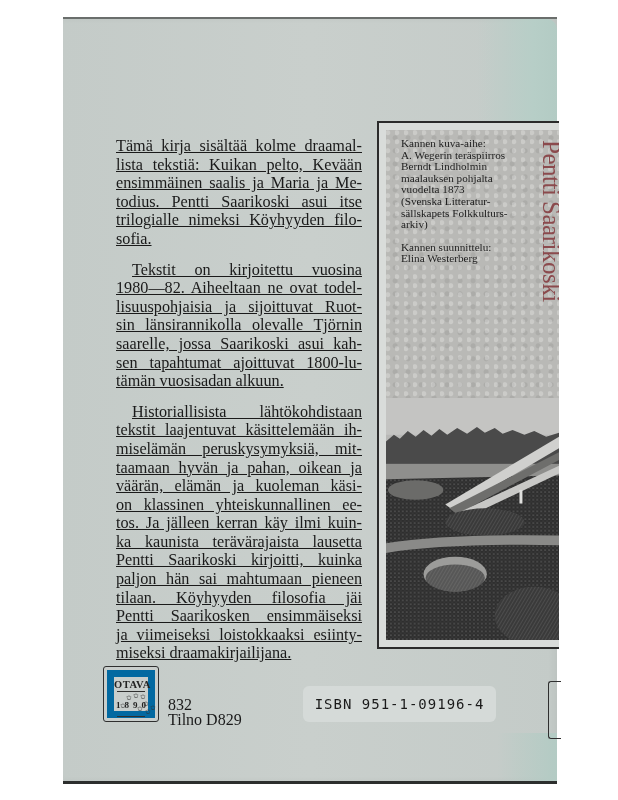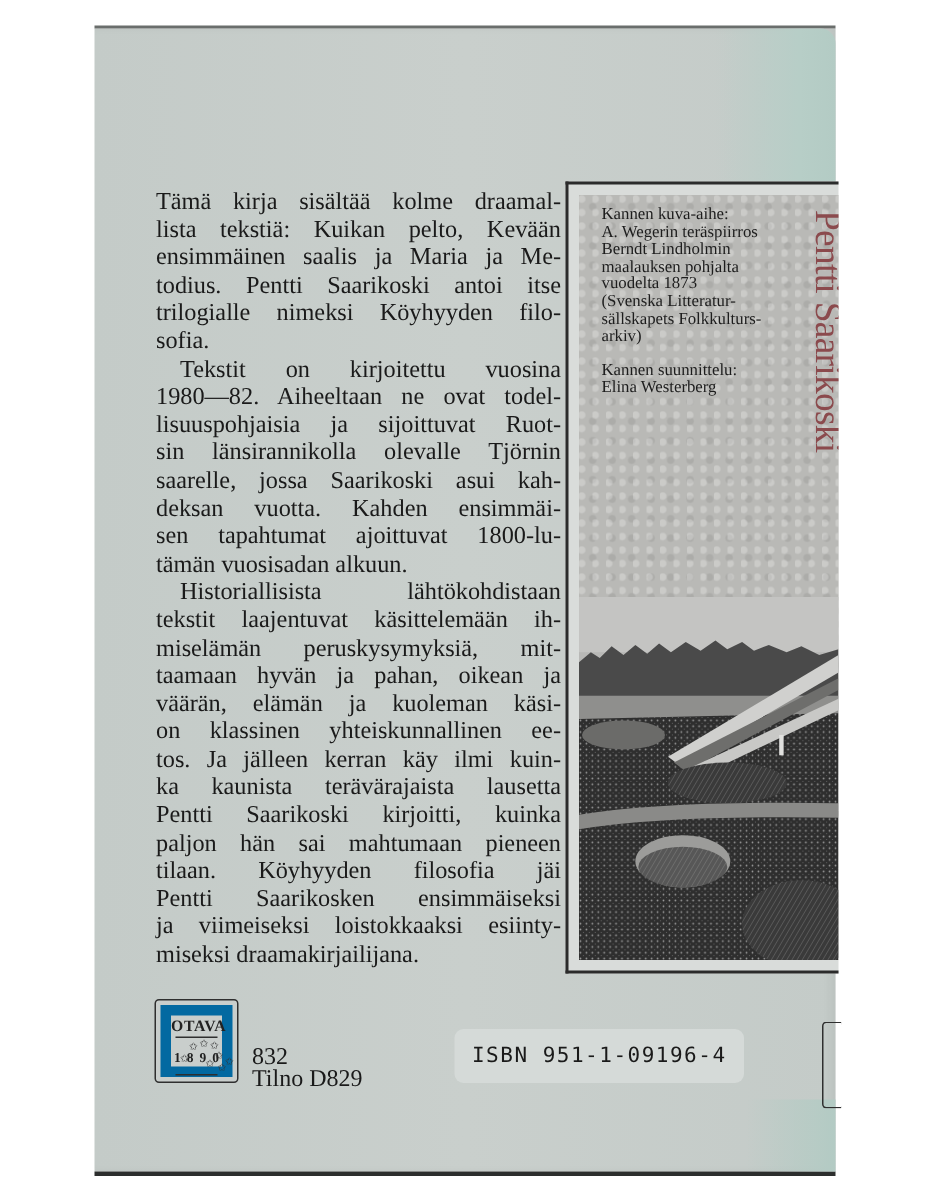--- a/index.html
+++ b/index.html
@@ -22,21 +22,21 @@
   }
   .teal-band-bottom {
     position: absolute; right: 0; bottom: 0; width: 60px; height: 48px;
     background: linear-gradient(90deg, rgba(185,207,200,0) 0%, #b3cbc4 100%);
   }
   .blurb {
     position: absolute; left: 41px; top: 106px; width: 270px;
     font-size: 16.2px; line-height: 18.6px; color: #1a1a1a;
     text-align: justify; hyphens: manual;
   }
-  .blurb p { margin: 0; text-indent: 0; }
+  .blurb p { margin: 12px; text-indent: 0; text-decoration: underline; }
   .blurb p + p { text-indent: 16px; }
   .blurb .line { display: block; text-align: justify; text-align-last: justify; white-space: nowrap; }
   .blurb .line.last { text-align-last: left; }
 
   .panel {
     position: absolute; left: 314px; top: 102px; width: 180px; height: 524px;
     border: 2px solid #2b2b2b; border-right: none;
     background: #d9dcda;
   }
   .panel-inner {
@@ -109,31 +109,30 @@
 
 <div class="book">
   <div class="teal-band"></div>
   <div class="teal-band-bottom"></div>
 
   <div class="blurb">
     <p>
       <span class="line">Tämä kirja sisältää kolme draamal-</span>
       <span class="line">lista tekstiä: Kuikan pelto, Kevään</span>
       <span class="line">ensimmäinen saalis ja Maria ja Me-</span>
-      <span class="line">todius. Pentti Saarikoski antoi itse</span>
+      <span class="line">todius. Pentti Saarikoski asui itse</span>
       <span class="line">trilogialle nimeksi Köyhyyden filo-</span>
       <span class="line last">sofia.</span>
     </p>
     <p style="text-indent:0">
       <span class="line" style="padding-left:16px">Tekstit on kirjoitettu vuosina</span>
       <span class="line">1980—82. Aiheeltaan ne ovat todel-</span>
       <span class="line">lisuuspohjaisia ja sijoittuvat Ruot-</span>
       <span class="line">sin länsirannikolla olevalle Tjörnin</span>
       <span class="line">saarelle, jossa Saarikoski asui kah-</span>
-      <span class="line">deksan vuotta. Kahden ensimmäi-</span>
       <span class="line">sen tapahtumat ajoittuvat 1800-lu-</span>
       <span class="line last">tämän vuosisadan alkuun.</span>
     </p>
     <p style="text-indent:0">
       <span class="line" style="padding-left:16px">Historiallisista lähtökohdistaan</span>
       <span class="line">tekstit laajentuvat käsittelemään ih-</span>
       <span class="line">miselämän peruskysymyksiä, mit-</span>
       <span class="line">taamaan hyvän ja pahan, oikean ja</span>
       <span class="line">väärän, elämän ja kuoleman käsi-</span>
       <span class="line">on klassinen yhteiskunnallinen ee-</span>

